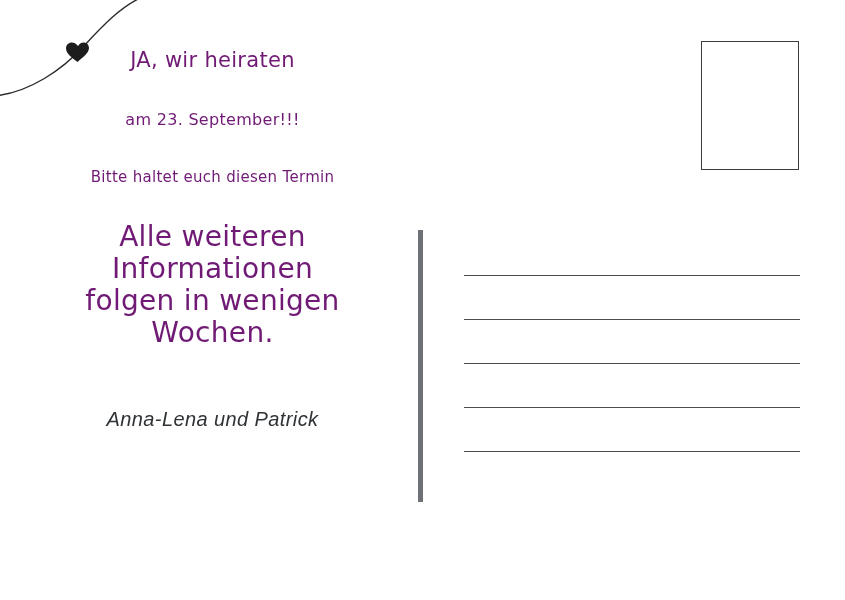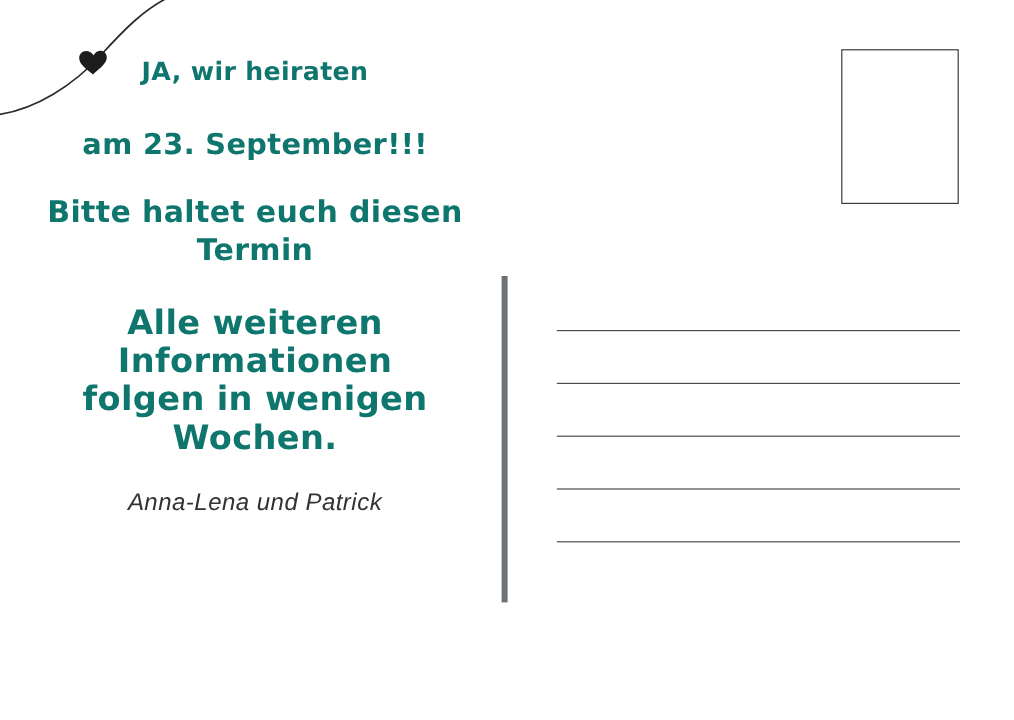--- a/index.html
+++ b/index.html
@@ -36,37 +36,37 @@
   .message-block {
     position: absolute;
     left: 30px;
     top: 45px;
     width: 365px;
     text-align: center;
   }
 
   .msg-line {
     font-family: "DejaVu Sans", sans-serif;
-    font-weight: 700;
-    color: #0f766e;
+    font-weight: 400;
+    color: #701a75;
     letter-spacing: 0.3px;
   }
 
   .msg-1 {
     font-size: 21px;
     line-height: 30px;
     margin: 0 0 30px 0;
   }
   .msg-2 {
-    font-size: 24px;
+    font-size: 16px;
     line-height: 30px;
     margin: 0 0 26px 0;
   }
   .msg-3 {
-    font-size: 25px;
+    font-size: 15px;
     line-height: 32px;
     margin: 0 0 28px 0;
   }
   .msg-4 {
     font-size: 28px;
     line-height: 32px;
     margin: 0;
   }
 
   .signature {

